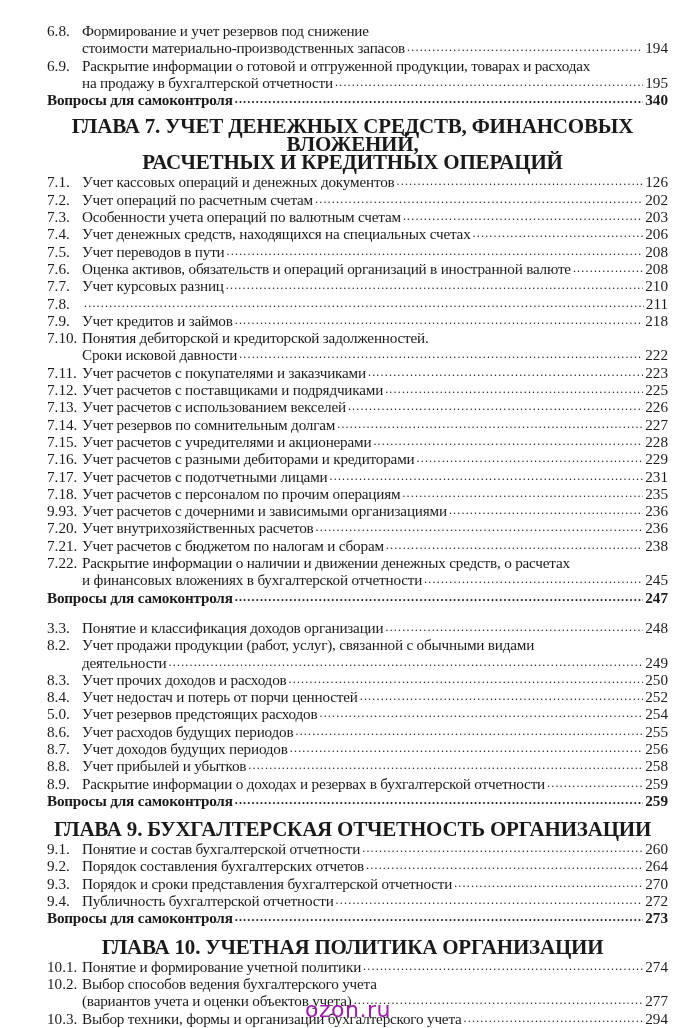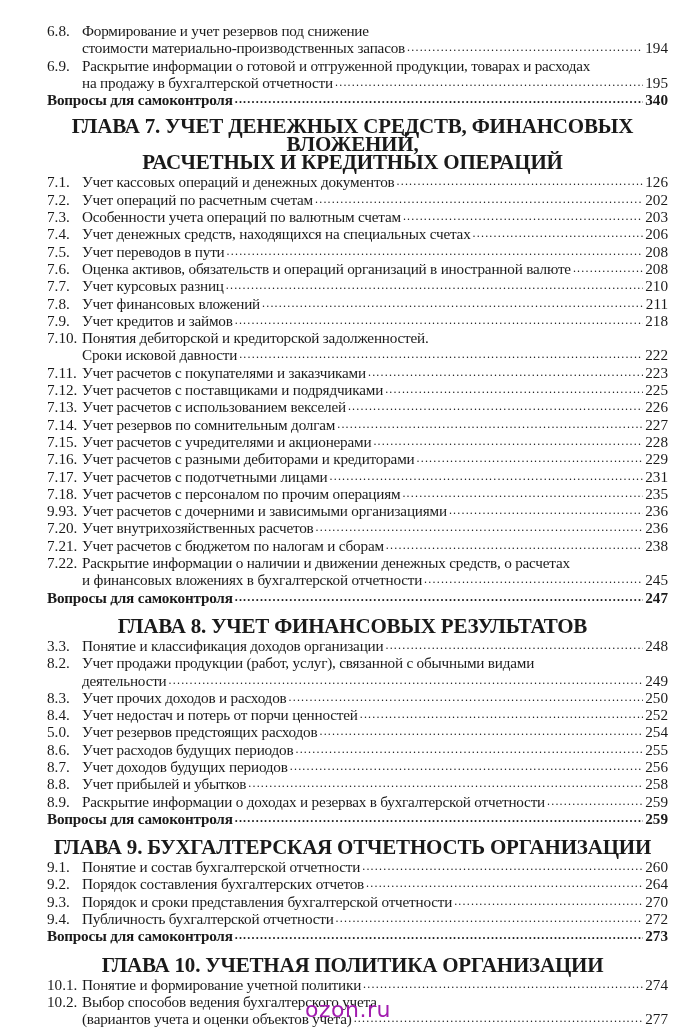--- a/index.html
+++ b/index.html
@@ -133,21 +133,20 @@
           <span class="t">Учет курсовых разниц</span>
           <span class="dots"></span>
           <span class="p">210</span>
         </div>
       </div>
     </div>
     <div class="row">
       <span class="num">7.8.</span>
       <div class="txt">
         <div class="lead">
-          <span class="t">Учет финансовых вложений</span>
           <span class="dots"></span>
           <span class="p">211</span>
         </div>
       </div>
     </div>
     <div class="row">
       <span class="num">7.9.</span>
       <div class="txt">
         <div class="lead">
           <span class="t">Учет кредитов и займов</span>
@@ -295,21 +294,20 @@
     <div class="row q">
       <div class="txt">
         <div class="lead">
           <span class="t">Вопросы для самоконтроля</span>
           <span class="dots"></span>
           <span class="p">247</span>
         </div>
       </div>
     </div>
     <div class="gap" style="height: 11px;"></div>
-    <div class="chap">ГЛАВА 8. УЧЕТ ФИНАНСОВЫХ РЕЗУЛЬТАТОВ</div>
     <div style="height: 2px;"></div>
     <div class="row">
       <span class="num">3.3.</span>
       <div class="txt">
         <div class="lead">
           <span class="t">Понятие и классификация доходов организации</span>
           <span class="dots"></span>
           <span class="p">248</span>
         </div>
       </div>

